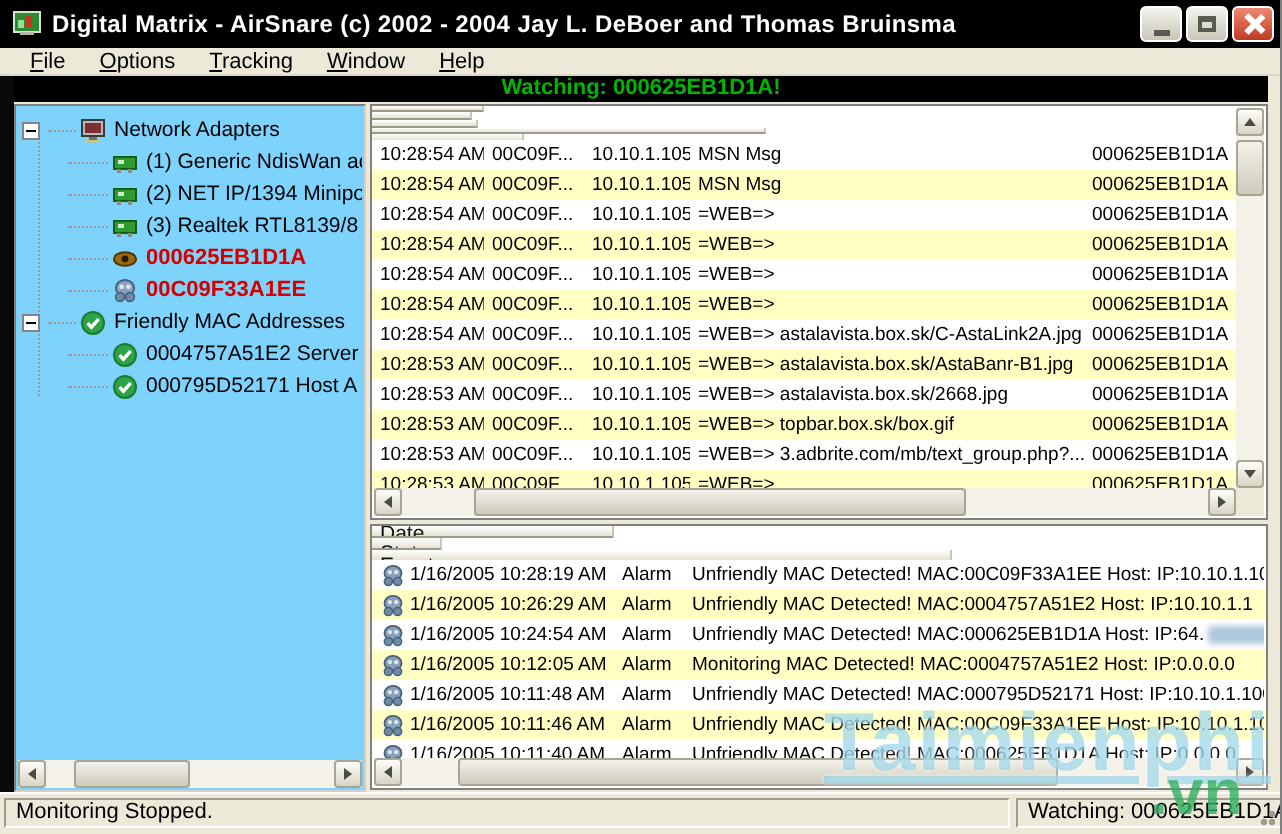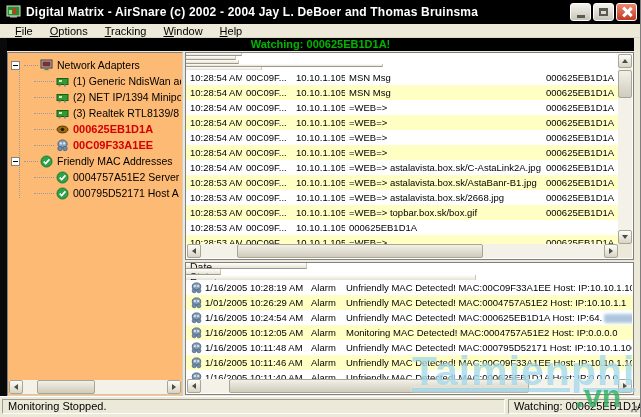--- a/index.html
+++ b/index.html
@@ -25,21 +25,21 @@
   .menubar{position:absolute;left:0;top:24px;width:641px;height:14px;background:#ECE9D8;display:flex;align-items:center;padding-left:15px;border-bottom:1px solid #dcd8c8;}
   .menu-item{font-size:11px;color:#000;margin-right:17px;white-space:nowrap;cursor:default;}
   .menu-item .u{text-decoration:underline;}
 
   
   .watchbar{position:absolute;left:7px;top:38px;width:627px;height:13px;background:#000;color:#00B400;font-size:11px;font-weight:bold;text-align:center;line-height:13px;white-space:nowrap;}
 
   .left-strip{position:absolute;left:0;top:38px;width:7px;height:358px;background:#0a0a0a;}
 
   
-  .tree{position:absolute;left:7px;top:52px;width:176px;height:344px;background:#fdba74;border:1px solid #808080;border-bottom-color:#d4d0c8;border-right-color:#d4d0c8;overflow:hidden;}
+  .tree{position:absolute;left:7px;top:52px;width:176px;height:344px;background:#7dd3fc;border:1px solid #808080;border-bottom-color:#d4d0c8;border-right-color:#d4d0c8;overflow:hidden;}
   .tree-vline{position:absolute;left:11px;top:12px;height:133px;border-left:1px dotted #9a9a9a;}
   .tree-row{position:relative;height:16px;display:flex;align-items:center;font-size:10.5px;white-space:nowrap;overflow:hidden;}
   .tree-rows{position:absolute;left:2px;top:4px;right:1px;}
   .expand-box{width:9px;height:9px;border:1px solid #848484;background:#fff;margin-left:1px;margin-right:4px;position:relative;flex:0 0 auto;}
   .expand-box:after{content:"";position:absolute;left:1px;top:3px;width:5px;height:1px;background:#000;}
   .connector{width:14px;border-top:1px dotted #9a9a9a;margin-right:2px;flex:0 0 auto;}
   .connector.long{width:20px;margin-left:24px;}
   .tree-icon{width:13px;height:13px;margin-right:4px;flex:0 0 auto;}
   .tree-label{color:#000;}
   .tree-row.alert .tree-label{color:#D40000;font-weight:bold;font-size:11px;}
@@ -322,20 +322,21 @@
           <div class="cell c-smac">00C09F...</div>
           <div class="cell c-sip">10.10.1.105</div>
           <div class="cell c-event">=WEB=&gt; topbar.box.sk/box.gif</div>
           <div class="cell c-dmac">000625EB1D1A</div>
         </div>
 
         <div class="row">
           <div class="cell c-time">10:28:53 AM</div>
           <div class="cell c-smac">00C09F...</div>
           <div class="cell c-sip">10.10.1.105</div>
+          <div class="cell c-event">=WEB=&gt; 3.adbrite.com/mb/text_group.php?...</div>
           <div class="cell c-dmac">000625EB1D1A</div>
         </div>
 
         <div class="row">
           <div class="cell c-time">10:28:53 AM</div>
           <div class="cell c-smac">00C09F...</div>
           <div class="cell c-sip">10.10.1.105</div>
           <div class="cell c-event">=WEB=&gt;</div>
           <div class="cell c-dmac">000625EB1D1A</div>
         </div>
@@ -390,21 +391,21 @@
 
         <div class="row">
           <div class="cell c-date">
             <svg class="row-icon" viewBox="0 0 13 13">
               <ellipse cx="6.5" cy="5" rx="4.6" ry="4" fill="#8aa0b8" stroke="#4a617c" stroke-width="1"></ellipse>
               <circle cx="4" cy="9.5" r="2.2" fill="#6e8baa" stroke="#4a617c" stroke-width=".8"></circle>
               <circle cx="9" cy="9.5" r="2.2" fill="#6e8baa" stroke="#4a617c" stroke-width=".8"></circle>
               <circle cx="4.8" cy="4.4" r="1.2" fill="#dde7f2"></circle>
               <circle cx="8.2" cy="4.4" r="1.2" fill="#dde7f2"></circle>
             </svg>
-            <span>1/01/2005 10:26:29 AM</span>
+            <span>1/16/2005 10:26:29 AM</span>
           </div>
           <div class="cell c-status">Alarm</div>
           <div class="cell c-aevent"><span>Unfriendly MAC Detected!  MAC:0004757A51E2 Host: IP:10.10.1.1</span></div>
         </div>
 
         <div class="row">
           <div class="cell c-date">
             <svg class="row-icon" viewBox="0 0 13 13">
               <ellipse cx="6.5" cy="5" rx="4.6" ry="4" fill="#8aa0b8" stroke="#4a617c" stroke-width="1"></ellipse>
               <circle cx="4" cy="9.5" r="2.2" fill="#6e8baa" stroke="#4a617c" stroke-width=".8"></circle>

